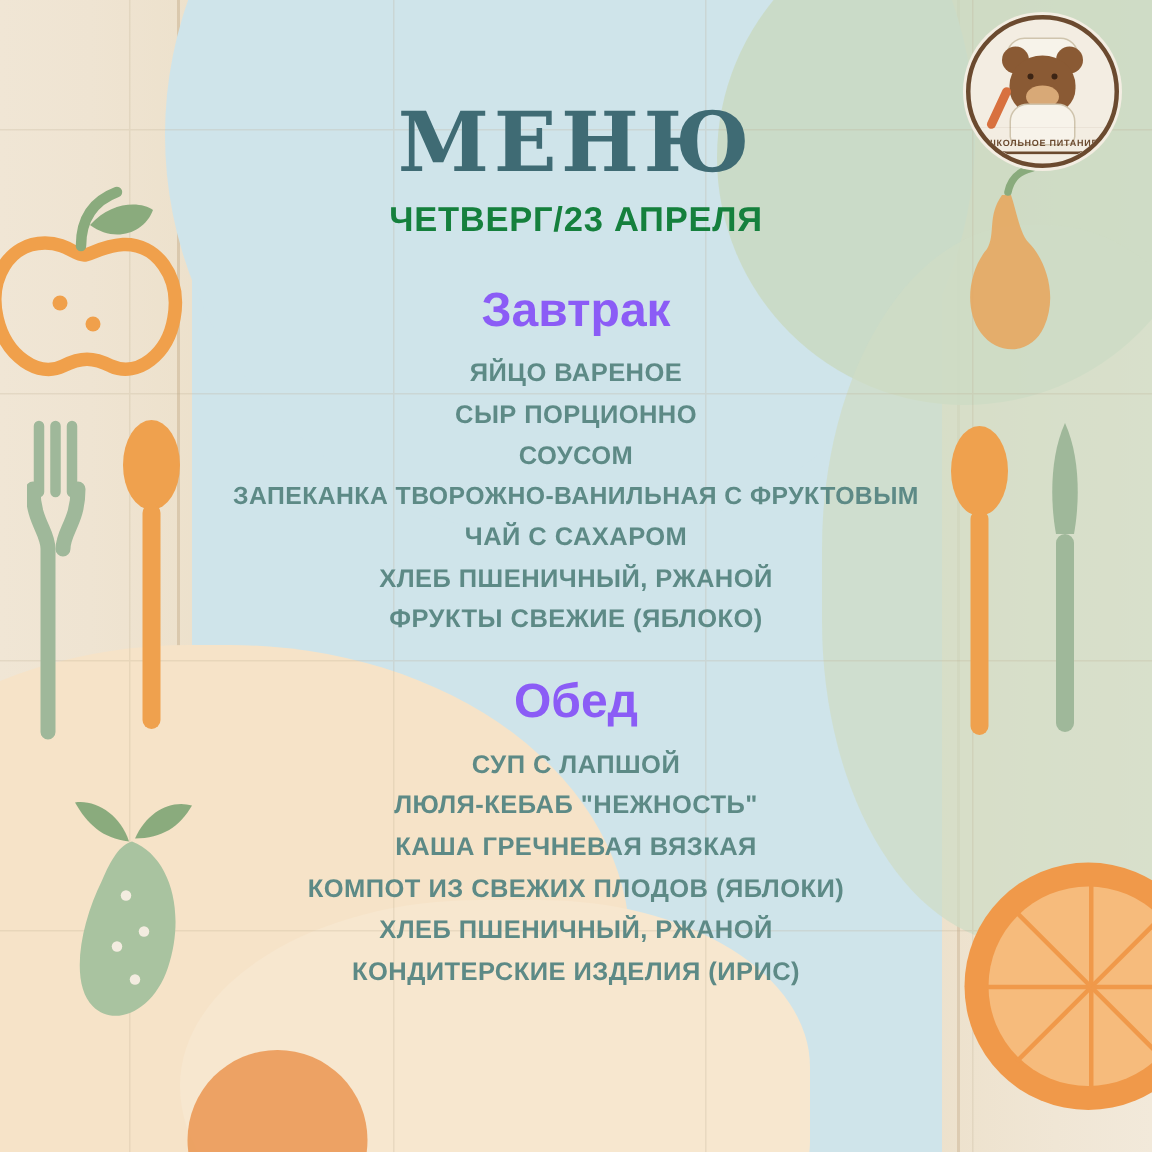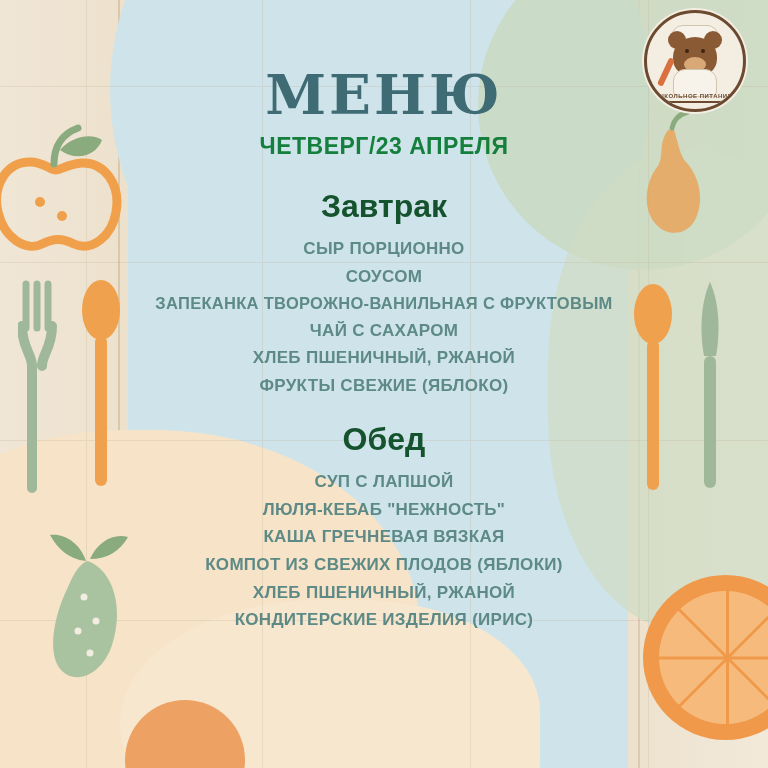--- a/index.html
+++ b/index.html
@@ -265,21 +265,21 @@
     margin-top: 6px;
     font-size: 23px;
     font-weight: bold;
     letter-spacing: 0.5px;
     color: #15803d;
   }
   .section-name {
     margin-top: 28px;
     font-size: 32px;
     font-weight: bold;
-    color: #14532d;
+    color: #8b5cf6;
   }
   .section-name.second {
     margin-top: 22px;
   }
   .dish-list {
     margin: 10px 0 0 0;
     padding: 0;
     list-style: none;
   }
   .dish {
@@ -402,20 +402,21 @@
     <div class="ribbon-bar"></div>
     <div class="ribbon">ШКОЛЬНОЕ ПИТАНИЕ</div>
   </div>
 
   <div class="content">
     <div class="title">МЕНЮ</div>
     <div class="subtitle">ЧЕТВЕРГ/23 АПРЕЛЯ</div>
 
     <div class="section-name">Завтрак</div>
     <ul class="dish-list">
+      <li class="dish">ЯЙЦО ВАРЕНОЕ</li>
       <li class="dish">СЫР ПОРЦИОННО</li>
       <li class="dish">СОУСОМ</li>
       <li class="dish wide">ЗАПЕКАНКА ТВОРОЖНО-ВАНИЛЬНАЯ С ФРУКТОВЫМ</li>
       <li class="dish">ЧАЙ С САХАРОМ</li>
       <li class="dish">ХЛЕБ ПШЕНИЧНЫЙ, РЖАНОЙ</li>
       <li class="dish">ФРУКТЫ СВЕЖИЕ (ЯБЛОКО)</li>
     </ul>
 
     <div class="section-name second">Обед</div>
     <ul class="dish-list">

